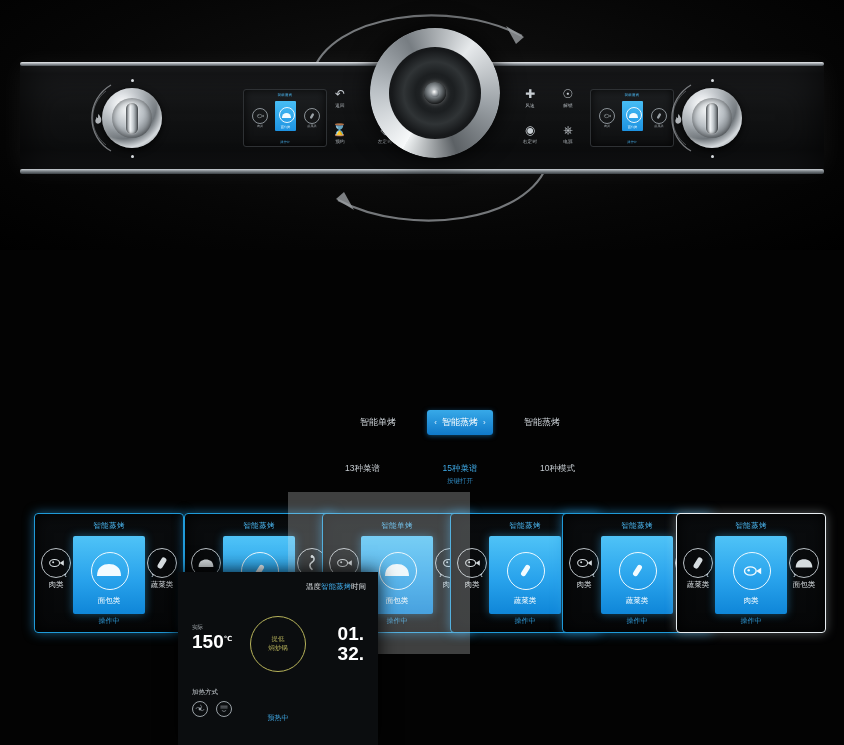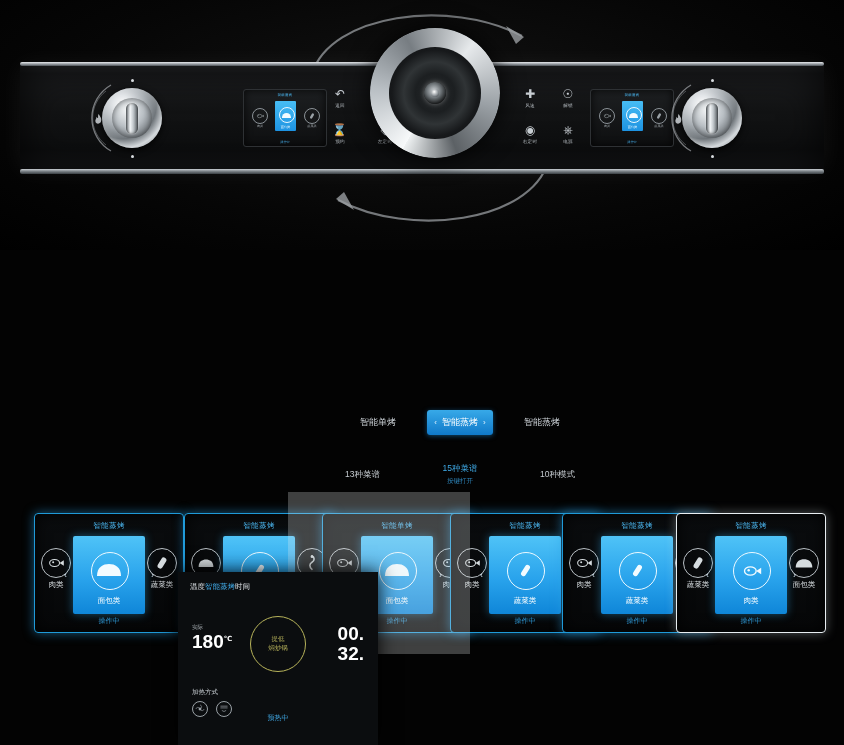--- a/index.html
+++ b/index.html
@@ -99,21 +99,21 @@
   
   #modes{position:absolute;left:0;top:395px;width:844px;height:100px;}
   .mode-row{position:absolute;left:360px;top:12px;width:200px;height:30px;
     display:flex;align-items:center;justify-content:space-between;}
   .mode-item{font-size:9px;color:#cfd5da;white-space:nowrap;}
   .mode-item.sel{background:linear-gradient(180deg,#37a9e8,#1079c9);color:#fff;
     border-radius:3px;padding:6px 7px;display:flex;align-items:center;gap:5px;
     box-shadow:0 1px 5px rgba(25,130,200,.55);}
   .mode-item.sel .ch{font-size:8px;color:#dff1ff;}
   .sub-row{position:absolute;left:345px;top:68px;width:230px;
-    display:flex;align-items:center;justify-content:space-between;}
+    display:flex;align-items:flex-start;justify-content:space-between;}
   .sub{font-size:8.5px;color:#c6ccd1;text-align:center;white-space:nowrap;}
   .sub.hi{color:#3fa9e5;}
   .sub .s2{display:block;font-size:6.5px;color:#2f87bd;margin-top:2px;}
 
   
   #strip{position:absolute;left:0;top:505px;width:844px;height:135px;}
   .scr{position:absolute;top:8px;width:148px;height:118px;
     background:linear-gradient(180deg,#0a0c0e,#060708);
     border:1.5px solid #1f9ad8;border-radius:4px;
     box-shadow:0 0 11px rgba(40,160,230,.55), inset 0 0 16px rgba(0,0,0,.9);}
@@ -140,21 +140,21 @@
   .icon-sv{position:absolute;left:50%;top:50%;transform:translate(-50%,-50%);}
 
   
   #fade-rect{position:absolute;left:288px;top:492px;width:182px;height:162px;
     background:rgba(235,238,240,.26);pointer-events:none;}
 
   
   #popup{position:absolute;left:178px;top:572px;width:200px;height:173px;
     background:#0b0d0f;box-shadow:0 0 18px rgba(0,0,0,.95);}
   #popup .hdr{position:absolute;top:8px;left:0;right:0;height:14px;
-    display:flex;align-items:center;justify-content:flex-start;padding:0 12px;box-sizing:border-box;}
+    display:flex;align-items:center;justify-content:flex-end;padding:0 12px;box-sizing:border-box;}
   #popup .hdr .h{font-size:7.5px;color:#dfe4e8;}
   #popup .hdr .h.c{color:#3fa6e2;}
   #popup .tmpwrap{position:absolute;left:14px;top:52px;}
   #popup .sm{font-size:5.5px;color:#aeb4b9;display:block;margin-bottom:1px;}
   #popup .big{font-size:19px;color:#fff;font-weight:bold;line-height:1;}
   #popup .big sup{font-size:7px;vertical-align:super;}
   #popup .timewrap{position:absolute;right:14px;top:52px;text-align:left;}
   #popup .big2{font-size:19px;color:#fff;font-weight:bold;line-height:1.05;}
   #popup .dial{position:absolute;left:72px;top:44px;width:54px;height:54px;border-radius:50%;
     border:1.4px solid #b7b35a;display:flex;flex-direction:column;
@@ -514,30 +514,30 @@
 
 <div id="popup">
   <div class="hdr">
     <span class="h">温度</span>
     <span class="h c">智能蒸烤</span>
     <span class="h">时间</span>
   </div>
 
   <div class="tmpwrap">
     <span class="sm">实际</span>
-    <span class="big"><span>180</span><sup>℃</sup></span>
+    <span class="big"><span>150</span><sup>℃</sup></span>
   </div>
 
   <div class="dial">
     <span>提低</span>
     <span>焖炒锅</span>
   </div>
 
   <div class="timewrap">
-    <div class="big2">00.</div>
+    <div class="big2">01.</div>
     <div class="big2">32.</div>
   </div>
 
   <div class="heat">
     <span class="hl">加热方式</span>
     <span class="hi">
       <svg width="10" height="10" viewBox="0 0 14 14" style="position:absolute;left:1.5px;top:1.5px;">
         <circle cx="7" cy="7" r="2" fill="#9aa1a6"></circle>
         <path d="M7 1 C10 3 10 5 7 7 M13 7 C11 10 9 10 7 7 M1 7 C3 4 5 4 7 7" fill="none" stroke="#9aa1a6" stroke-width="1"></path>
       </svg>

